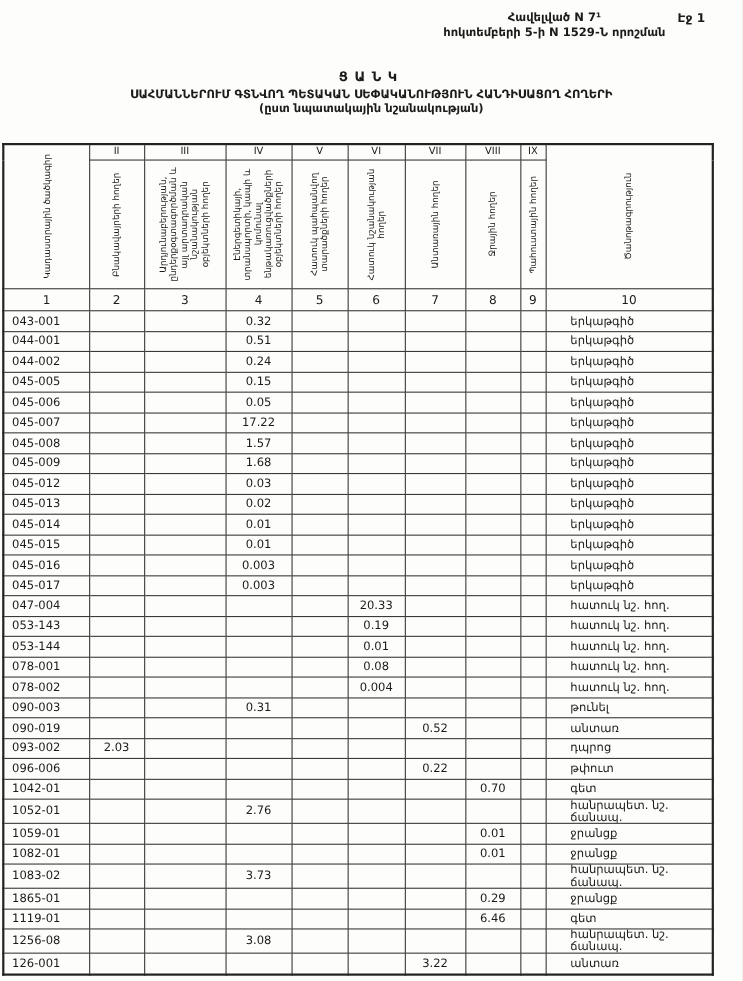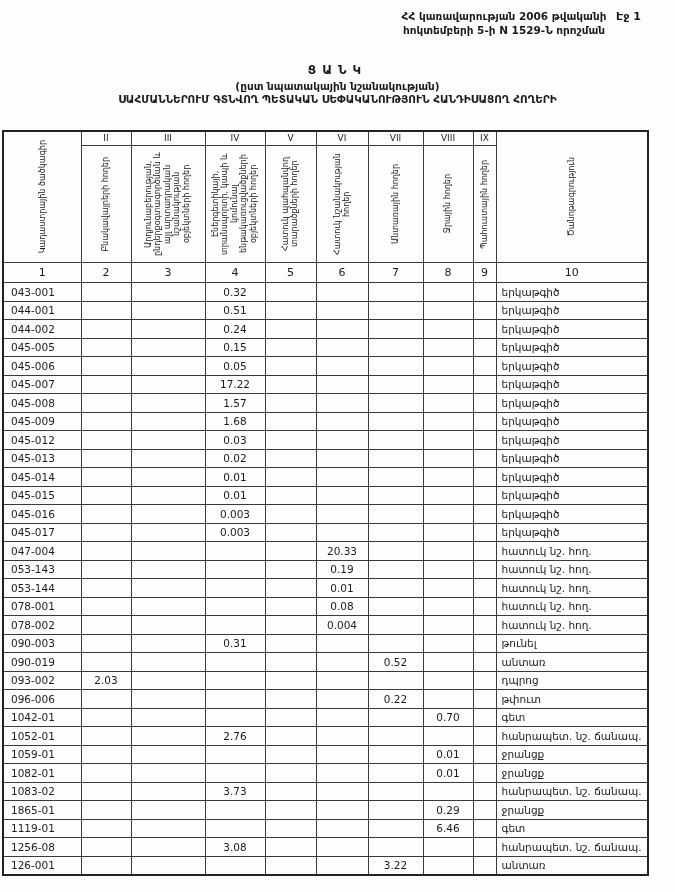--- a/index.html
+++ b/index.html
@@ -48,38 +48,38 @@
     font-size:8px;
     line-height:1.18;
     text-align:center;
     white-space:normal;
   }
   .rot-tall .rot{max-height:124px;}
   .numbers-row th{height:19px;font-size:11px;text-align:center;line-height:1;}
   tbody td{height:17.5px;font-size:10.5px;line-height:1;}
   tbody td.code{text-align:left;padding-left:7px;}
   tbody td.val{text-align:center;}
-  tbody td.note{text-align:left;padding-left:5px;}
+  tbody td.note{text-align:left;padding-left:22px;}
 </style>
 </head>
 <body>
 
 <div class="page">
 
   <div class="page-label">Էջ 1</div>
 
   <div class="appendix">
-    <div>ՀՀ կառավարության 2006 թվականի</div>
+    <div>Հավելված N 7¹</div>
     <div>հոկտեմբերի 5-ի N 1529-Ն որոշման</div>
   </div>
 
   <div class="titles">
     <div class="main-title">ՑԱՆԿ</div>
+    <div class="sub">ՍԱՀՄԱՆՆԵՐՈՒՄ ԳՏՆՎՈՂ ՊԵՏԱԿԱՆ ՍԵՓԱԿԱՆՈՒԹՅՈՒՆ ՀԱՆԴԻՍԱՑՈՂ ՀՈՂԵՐԻ</div>
     <div class="sub">(ըստ նպատակային նշանակության)</div>
-    <div class="sub">ՍԱՀՄԱՆՆԵՐՈՒՄ ԳՏՆՎՈՂ ՊԵՏԱԿԱՆ ՍԵՓԱԿԱՆՈՒԹՅՈՒՆ ՀԱՆԴԻՍԱՑՈՂ ՀՈՂԵՐԻ</div>
   </div>
 
   <table class="land-table">
     <colgroup>
       <col style="width:78px">
         <col style="width:50px">
         <col style="width:74px">
       <col style="width:60px">
         <col style="width:51px">
         <col style="width:52px">

